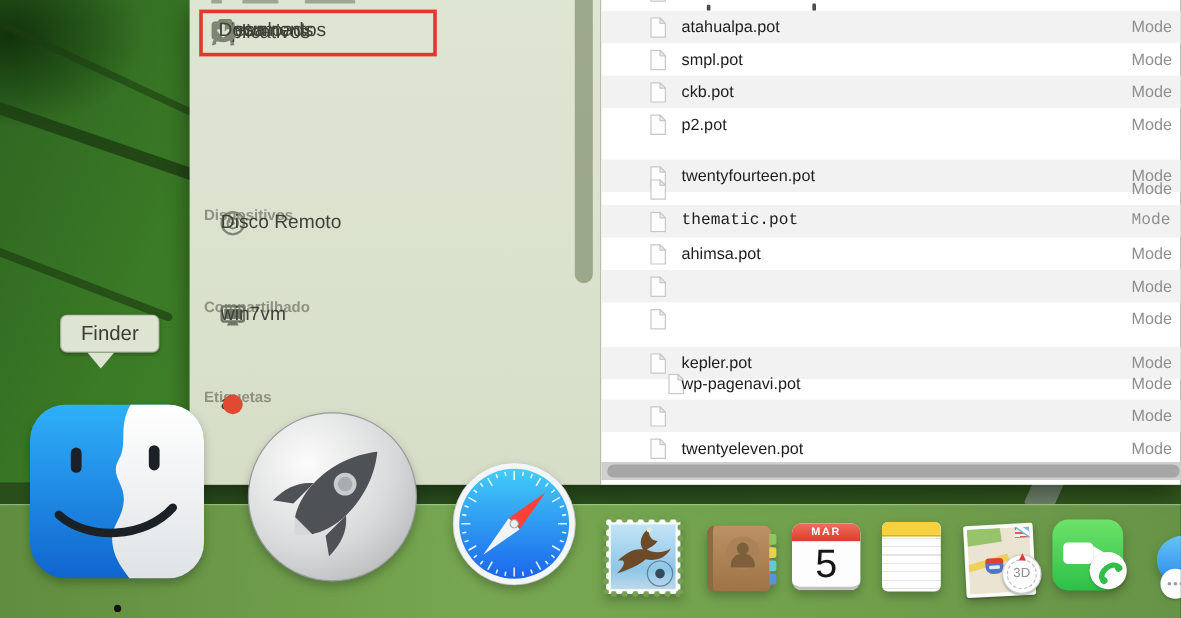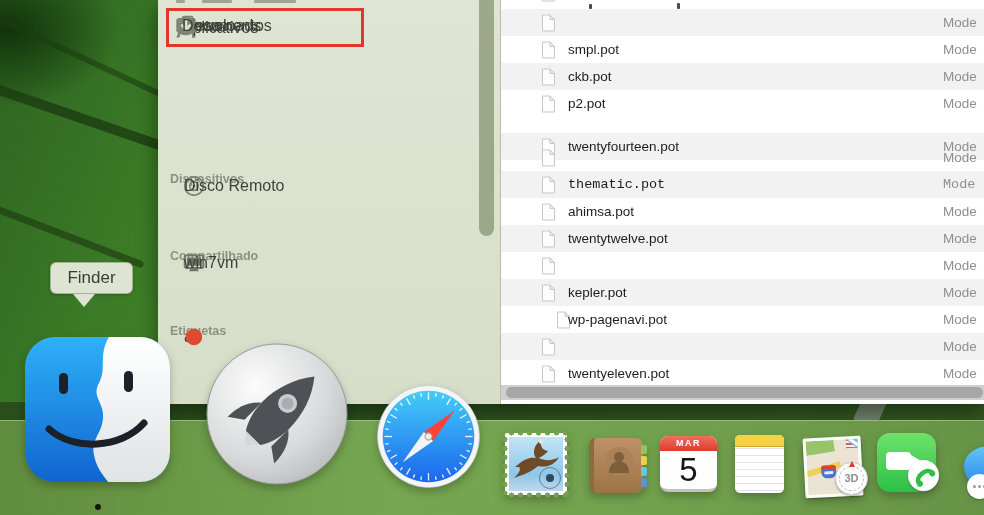--- a/index.html
+++ b/index.html
@@ -131,21 +131,21 @@
   .m-blue{left:24px;top:-2px;width:46px;height:7px;background:#79b9ea;transform:rotate(38deg);}
   .m-white{left:30px;top:4px;width:42px;height:3px;background:#fff;transform:rotate(38deg);}
   .m-yellow{left:-4px;top:26px;width:38px;height:6px;background:#f0cf5a;transform:rotate(-14deg);}
   .m-shield{left:14px;top:25px;width:15px;height:13px;border-radius:3px 3px 6px 6px;
     background:linear-gradient(#d64534 0 4px,#4f74c9 4px);}
   .m-shield i{position:absolute;left:3px;top:6px;width:9px;height:3px;background:rgba(255,255,255,.85);border-radius:1px;}
   .map-badge{left:31px;top:25px;width:33px;height:33px;border-radius:50%;background:#fdfdfd;
     border:1px solid #d0d0d0;box-shadow:0 1px 2px rgba(0,0,0,.3);}
   .badge-dash{left:3px;top:3px;width:25px;height:25px;border-radius:50%;border:1.5px dashed #bdbdbd;}
   .badge-label{left:0;top:0;width:31px;height:31px;text-align:center;line-height:31px;
-    font-size:11px;font-weight:bold;color:#8f8f8f;}
+    font-size:11px;font-weight:normal;color:#8f8f8f;}
   .badge-tick{left:12.5px;top:-2px;width:0;height:0;border-left:3.5px solid transparent;
     border-right:3.5px solid transparent;border-bottom:6px solid #e0392e;}
 
   .facetime{left:877px;top:433px;width:59px;height:59px;border-radius:13px;
     background:linear-gradient(#6ee26a,#2cc048);}
   .ft-cam{left:9px;top:19px;width:25px;height:18px;border-radius:4px;background:#fff;}
   .ft-lens{left:34px;top:22px;width:0;height:0;border-top:6px solid transparent;
     border-bottom:6px solid transparent;border-left:10px solid #fff;}
   .ft-badge{left:31px;top:27px;width:31px;height:31px;border-radius:50%;background:#fdfdfd;
     box-shadow:0 1px 2px rgba(0,0,0,.25);}
@@ -285,20 +285,21 @@
         <span class="desc-mark dm2"></span>
       </div>
       <div id="rows">
           <div class="file-row stripe" style="top: 9px;">
             <span class="row-icon">
               <svg viewBox="0 0 15 18">
                 <path d="M1.5,1 h7.5 l4.5,4.5 v11.5 h-12 z" fill="#fdfdfd" stroke="#c8c8c8"></path>
                 <path d="M9,1 l4.5,4.5 h-4.5 z" fill="#ececec" stroke="#c8c8c8" stroke-linejoin="round"></path>
               </svg>
             </span>
+            <span class="row-name">atahualpa.pot</span>
             <span class="row-mode">Mode</span>
           </div>
           <div class="file-row" style="top: 36px;">
             <span class="row-icon">
               <svg viewBox="0 0 15 18">
                 <path d="M1.5,1 h7.5 l4.5,4.5 v11.5 h-12 z" fill="#fdfdfd" stroke="#c8c8c8"></path>
                 <path d="M9,1 l4.5,4.5 h-4.5 z" fill="#ececec" stroke="#c8c8c8" stroke-linejoin="round"></path>
               </svg>
             </span>
             <span class="row-name">smpl.pot</span>
@@ -363,33 +364,32 @@
             <span class="row-name">ahimsa.pot</span>
             <span class="row-mode">Mode</span>
           </div>
           <div class="file-row stripe" style="top: 225px;">
             <span class="row-icon">
               <svg viewBox="0 0 15 18">
                 <path d="M1.5,1 h7.5 l4.5,4.5 v11.5 h-12 z" fill="#fdfdfd" stroke="#c8c8c8"></path>
                 <path d="M9,1 l4.5,4.5 h-4.5 z" fill="#ececec" stroke="#c8c8c8" stroke-linejoin="round"></path>
               </svg>
             </span>
-            <span class="row-name">twentytwelve.pot</span>
             <span class="row-mode">Mode</span>
           </div>
           <div class="file-row" style="top: 252px;">
             <span class="row-icon">
               <svg viewBox="0 0 15 18">
                 <path d="M1.5,1 h7.5 l4.5,4.5 v11.5 h-12 z" fill="#fdfdfd" stroke="#c8c8c8"></path>
                 <path d="M9,1 l4.5,4.5 h-4.5 z" fill="#ececec" stroke="#c8c8c8" stroke-linejoin="round"></path>
               </svg>
             </span>
             <span class="row-mode">Mode</span>
           </div>
-          <div class="file-row stripe" style="top: 279px; padding-left: 32px;">
+          <div class="file-row stripe" style="top: 289px; padding-left: 32px;">
             <span class="row-icon">
               <svg viewBox="0 0 15 18">
                 <path d="M1.5,1 h7.5 l4.5,4.5 v11.5 h-12 z" fill="#fdfdfd" stroke="#c8c8c8"></path>
                 <path d="M9,1 l4.5,4.5 h-4.5 z" fill="#ececec" stroke="#c8c8c8" stroke-linejoin="round"></path>
               </svg>
             </span>
             <span class="row-name">kepler.pot</span>
             <span class="row-mode">Mode</span>
           </div>
           <div class="file-row" style="top: 306px; text-align: right;">

